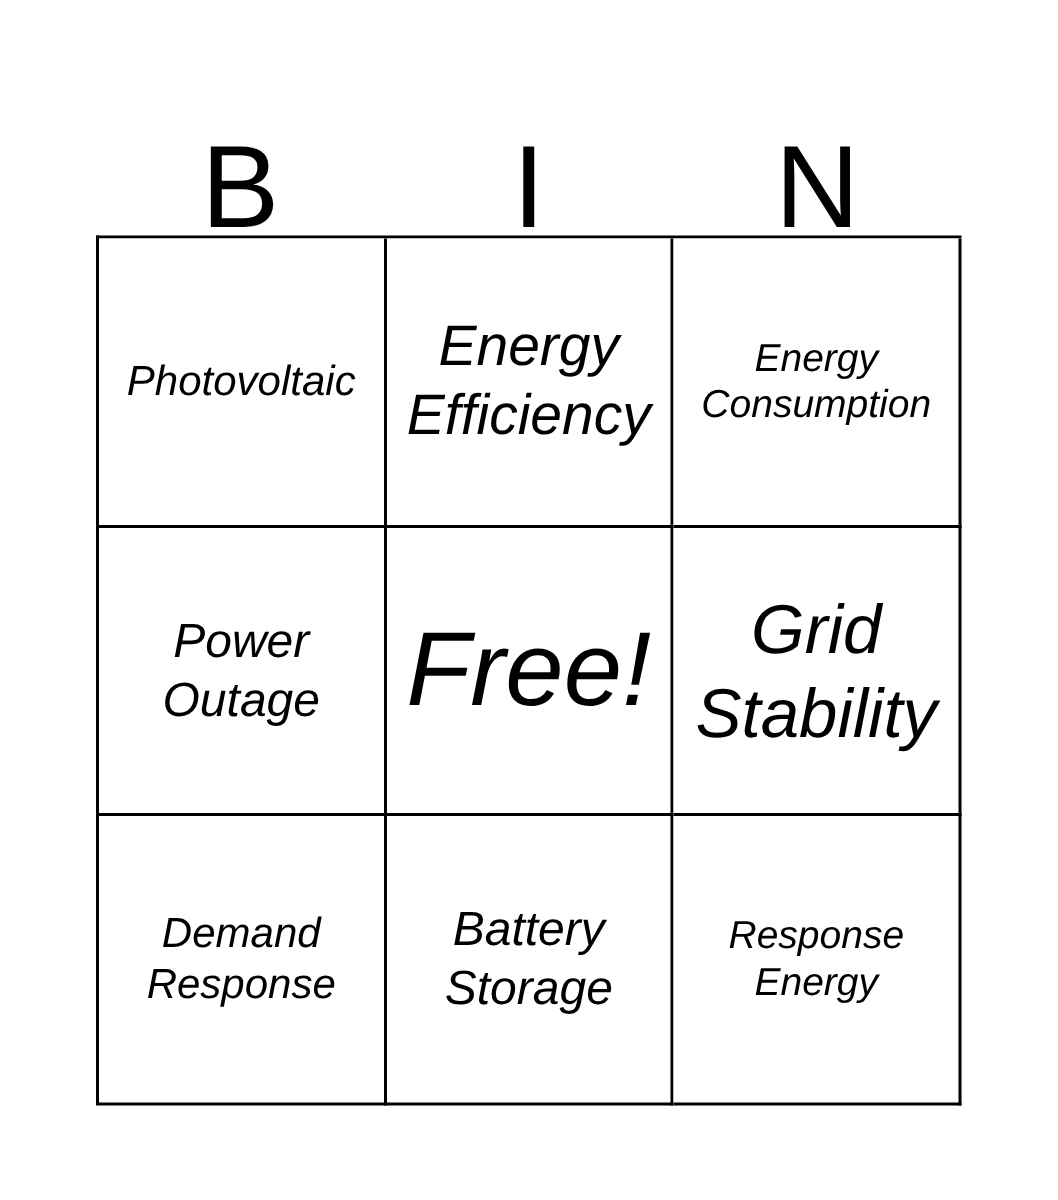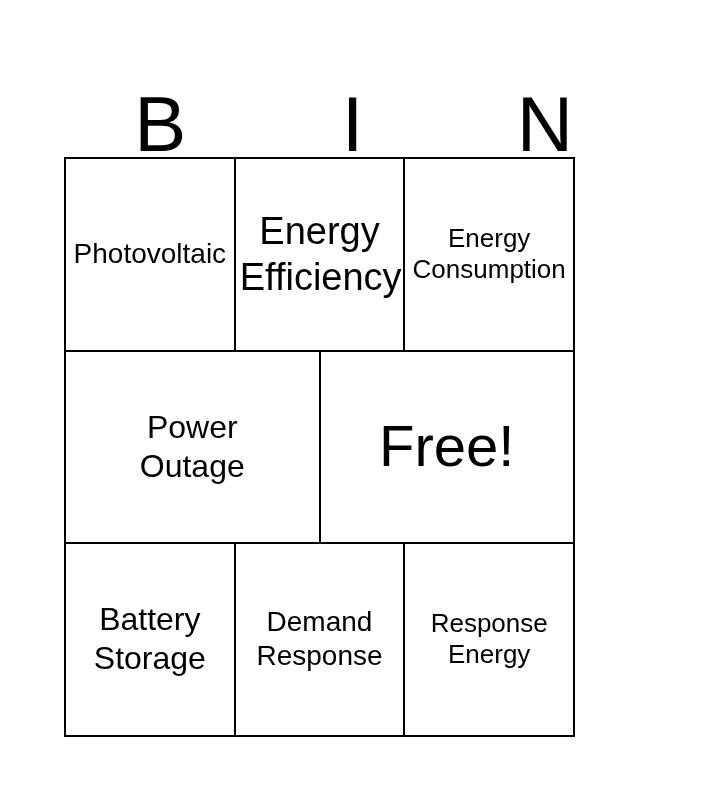--- a/index.html
+++ b/index.html
@@ -37,24 +37,25 @@
     justify-content: center;
     font-size: 78px;
     line-height: 0.82;
     font-weight: 400;
     color: #000000;
     letter-spacing: 0;
   }
 
   
   .bingo-grid {
-    width: 511px;
+    width: 577px;
     border-left: 2px solid #000000;
     border-top: 2px solid #000000;
     box-sizing: border-box;
+    font-style: italic;
   }
   .grid-row {
     display: flex;
     width: 100%;
   }
   .grid-cell {
     flex: 1 1 0;
     width: 192px;
     height: 192.5px;
     box-sizing: border-box;
@@ -77,21 +78,21 @@
     color: #000000;
     white-space: pre-line;
   }
 
   
   .fs-xs   { font-size: 26px; }
   .fs-sm   { font-size: 28px; }
   .fs-md   { font-size: 38px; }
   .fs-lg   { font-size: 32px; }
   .fs-xl   { font-size: 46px; }
-  .fs-free { font-size: 58px; }
+  .fs-free { font-size: 70px; }
 </style>
 </head>
 <body>
 
 <div id="bingo-card">
 
   <div class="header-row">
     <div class="header-letter">B</div>
     <div class="header-letter">I</div>
     <div class="header-letter">N</div>
@@ -114,30 +115,34 @@
     </div>
 
     <div class="grid-row">
       <div class="grid-cell">
         <span class="cell-text fs-lg">Power
 Outage</span>
       </div>
       <div class="grid-cell">
         <span class="cell-text fs-free">Free!</span>
       </div>
+      <div class="grid-cell">
+        <span class="cell-text fs-xl">Grid
+Stability</span>
+      </div>
     </div>
 
     <div class="grid-row">
       <div class="grid-cell">
+        <span class="cell-text fs-sm">Demand
+Response</span>
+      </div>
+      <div class="grid-cell">
         <span class="cell-text fs-lg">Battery
 Storage</span>
-      </div>
-      <div class="grid-cell">
-        <span class="cell-text fs-sm">Demand
-Response</span>
       </div>
       <div class="grid-cell">
         <span class="cell-text fs-xs">Response
 Energy</span>
       </div>
     </div>
 
   </div>
 </div>
 

